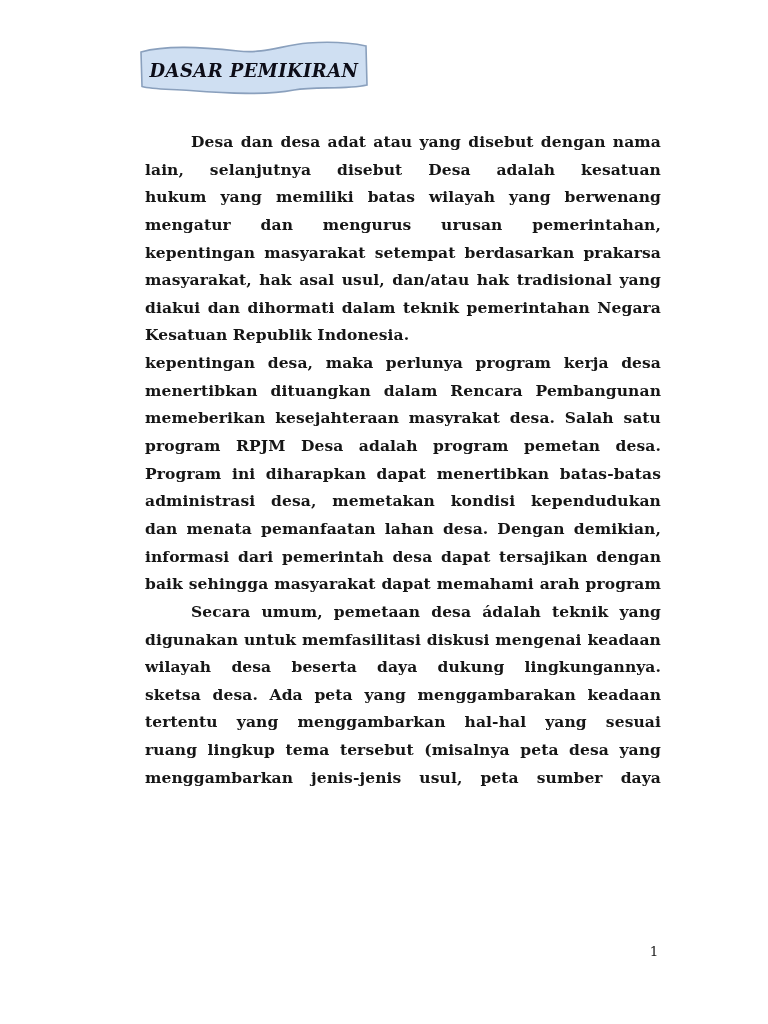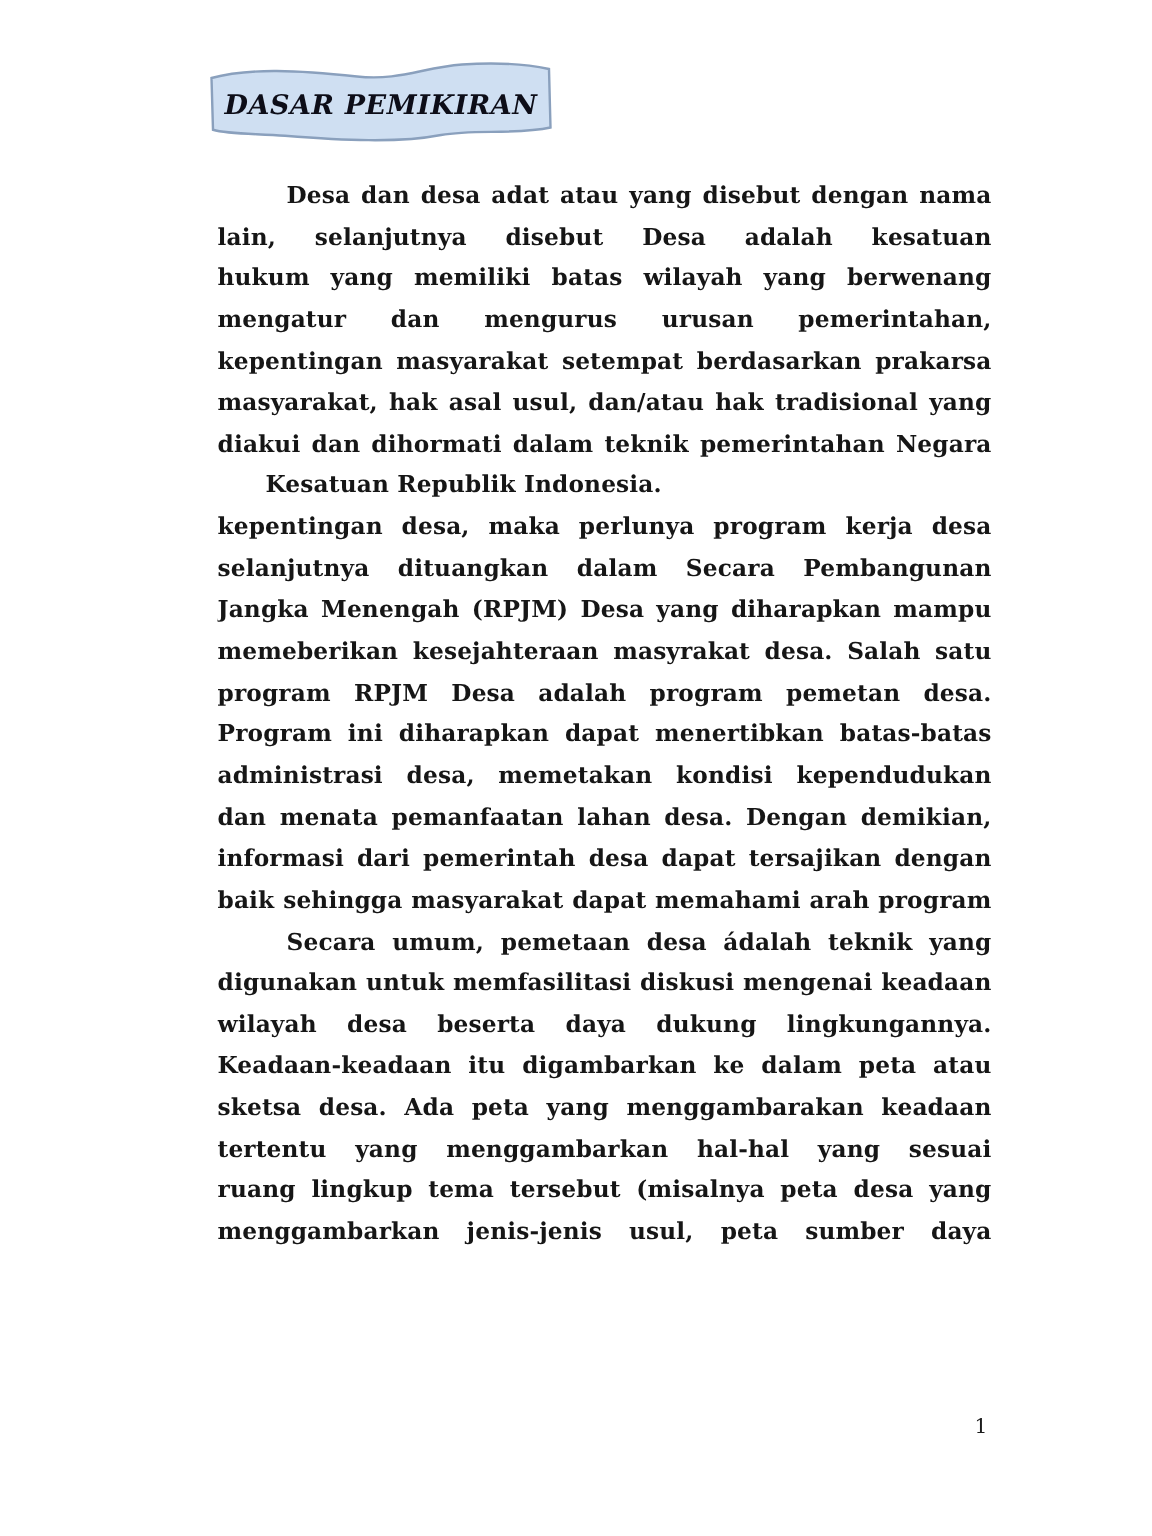--- a/index.html
+++ b/index.html
@@ -27,35 +27,35 @@
     justify-content: center;
     font-style: italic;
     font-weight: 700;
     font-size: 18px;
     letter-spacing: 0.4px;
     color: #0d0d18;
   }
   .content {
     position: absolute;
     left: 145px;
-    top: 116px;
+    top: 128px;
     width: 516px;
   }
   .line {
     font-weight: 700;
     font-size: 15.5px;
     line-height: 27.65px;
     height: 27.65px;
     color: #161616;
     letter-spacing: 0.1px;
     text-align: justify;
     text-align-last: justify;
     overflow: hidden;
   }
-  .line.flush { text-align-last: left; margin-left: 32px; }
+  .line.flush { text-align-last: left; }
   .line.indent { text-indent: 46px; }
   .page-number {
     position: absolute;
     left: 644px;
     top: 943px;
     width: 20px;
     text-align: center;
     font-size: 13.5px;
     color: #1c1c1c;
   }
@@ -83,33 +83,31 @@
   <div class="content">
       <div class="line indent">Desa dan desa adat atau yang disebut dengan nama</div>
       <div class="line">lain, selanjutnya disebut Desa adalah kesatuan masyarakat</div>
       <div class="line">hukum yang memiliki batas wilayah yang berwenang untuk</div>
       <div class="line">mengatur dan mengurus urusan pemerintahan,</div>
       <div class="line">kepentingan masyarakat setempat berdasarkan prakarsa</div>
       <div class="line">masyarakat, hak asal usul, dan/atau hak tradisional yang</div>
       <div class="line">diakui dan dihormati dalam teknik pemerintahan Negara</div>
       <div class="line flush">Kesatuan Republik Indonesia.</div>
       <div class="line">kepentingan desa, maka perlunya program kerja desa yang</div>
-      <div class="line">selanjutnya dituangkan dalam Secara Pembangunan</div>
-      <div class="line">Jangka Menengah (RPJM) Desa yang diharapkan mampu</div>
+      <div class="line">menertibkan dituangkan dalam Rencara Pembangunan</div>
       <div class="line">memeberikan kesejahteraan masyrakat desa. Salah satu</div>
       <div class="line">program RPJM Desa adalah program pemetan desa.</div>
       <div class="line">Program ini diharapkan dapat menertibkan batas-batas</div>
       <div class="line">administrasi desa, memetakan kondisi kependudukan desa</div>
       <div class="line">dan menata pemanfaatan lahan desa. Dengan demikian,</div>
       <div class="line">informasi dari pemerintah desa dapat tersajikan dengan</div>
       <div class="line">baik sehingga masyarakat dapat memahami arah program</div>
       <div class="line indent">Secara umum, pemetaan desa ádalah teknik yang</div>
       <div class="line">digunakan untuk memfasilitasi diskusi mengenai keadaan</div>
       <div class="line">wilayah desa beserta daya dukung lingkungannya.</div>
-      <div class="line">Keadaan-keadaan itu digambarkan ke dalam peta atau</div>
       <div class="line">sketsa desa. Ada peta yang menggambarakan keadaan</div>
       <div class="line">tertentu yang menggambarkan hal-hal yang sesuai dengan</div>
       <div class="line">ruang lingkup tema tersebut (misalnya peta desa yang</div>
       <div class="line">menggambarkan jenis-jenis usul, peta sumber daya</div>
     </div>
 
   <div class="page-number">1</div>
 
 </div>
 

